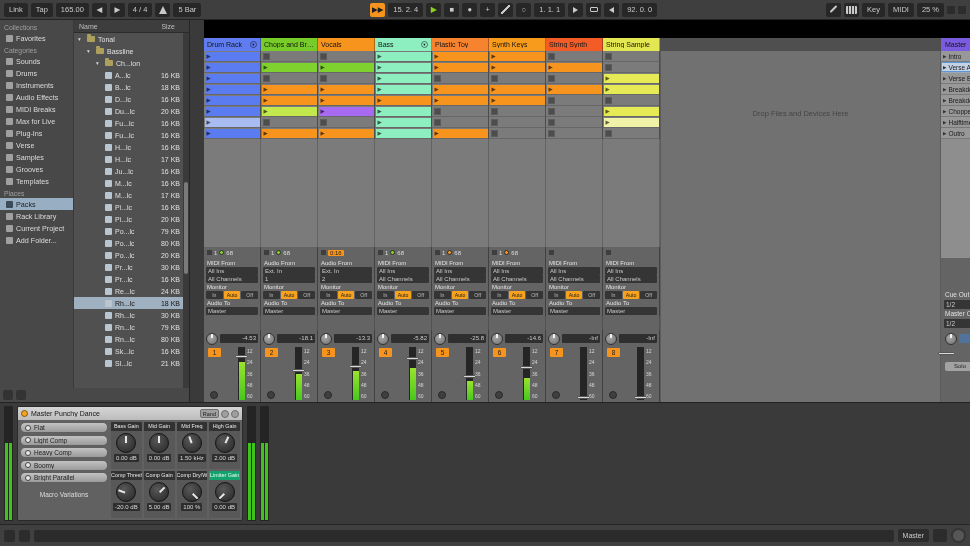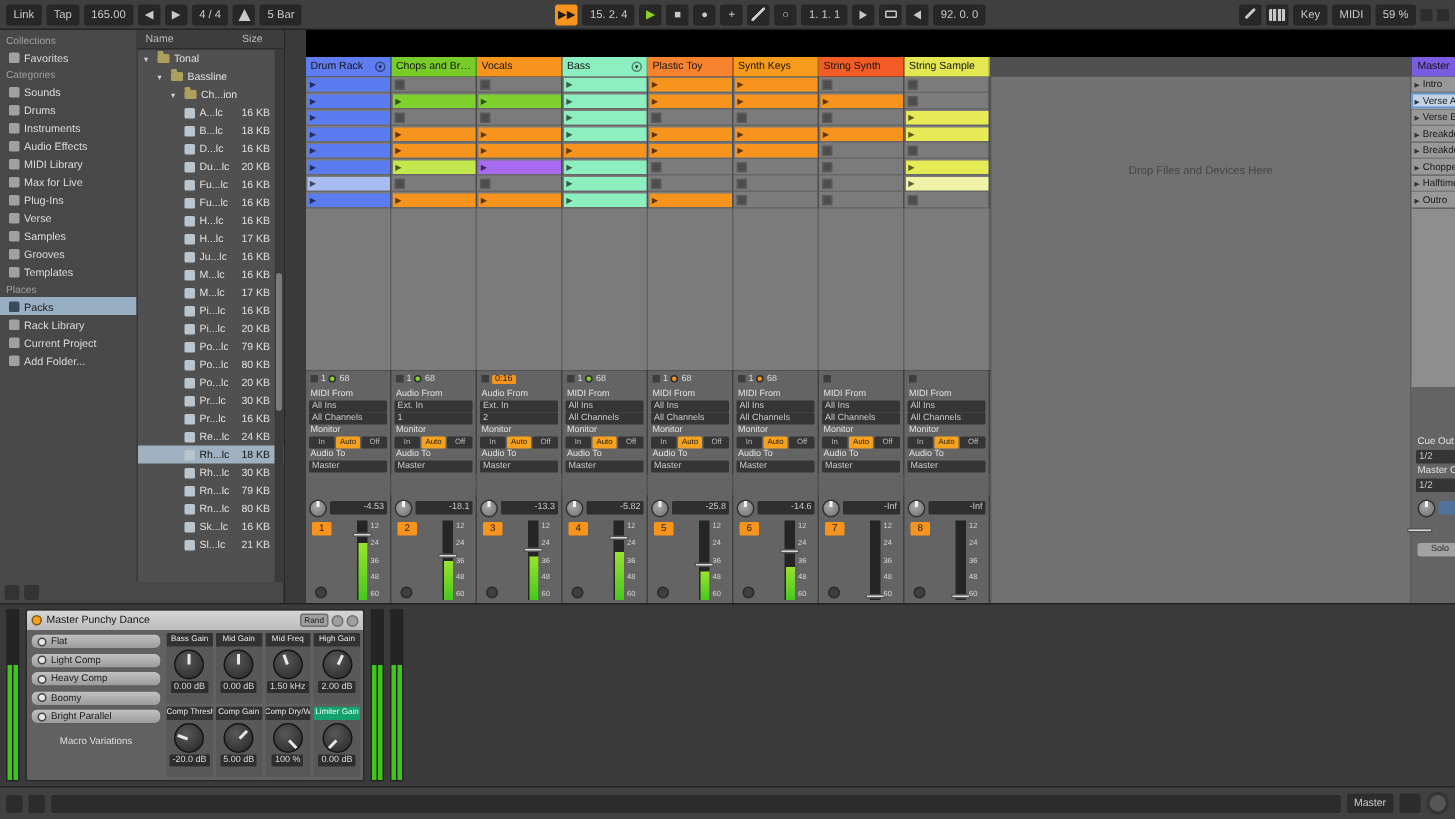--- a/index.html
+++ b/index.html
@@ -28,21 +28,21 @@
   
   #browser { position:absolute; left:0; top:20px; width:190px; height:382px; background:#484848;
              border-right:1px solid #262626; display:flex; flex-direction:column; color:#d5d5d5; }
   .search-row { height:17px; display:flex; align-items:center; padding:2px 4px; flex:none; }
   .search-box { flex:1; height:13px; background:#303030; border:1px solid #262626; border-radius:7px;
                 display:flex; align-items:center; padding:0 5px; gap:3px; }
   .mag { width:5px; height:5px; border:1px solid #999; border-radius:50%; position:relative; flex:none; }
   .mag:after { content:""; position:absolute; left:4px; top:4px; width:3px; height:1px; background:#999; transform:rotate(45deg); }
   .search-box input { flex:1; background:transparent; border:none; outline:none; color:#a8a8a8; font-size:7px; font-family:inherit; }
   #browser-body { flex:1; display:flex; min-height:0; }
-  #browser-nav { width:92px; border-right:1px solid #3a3a3a; padding-top:1px; overflow:hidden; flex:none; }
+  #browser-nav { width:74px; border-right:1px solid #3a3a3a; padding-top:1px; overflow:hidden; flex:none; }
   .bnav-header { color:#9f9f9f; font-size:6.8px; padding:3px 4px 1px; }
   .bnav-item { height:12px; display:flex; align-items:center; gap:3px; padding:0 3px 0 6px; font-size:7.2px; color:#dcdcdc; }
   .bnav-item.selected { background:#98aec2; color:#1c1c1c; }
   .bnav-ico { width:7px; height:7px; background:#a0a0a0; border-radius:1px; flex:none; }
   .bnav-item.selected .bnav-ico { background:#3c4b58; }
   #file-panel { flex:1; display:flex; flex-direction:column; min-width:0; position:relative; background:#505050; }
   #file-cols { height:13px; background:#3d3d3d; border-bottom:1px solid #2c2c2c; display:flex; align-items:center;
                padding:0 5px; color:#bdbdbd; font-size:7px; flex:none; }
   #file-cols .col-size { margin-left:auto; padding-right:9px; }
   #file-list { flex:1; overflow:hidden; }
@@ -212,21 +212,21 @@
   <div class="tb-box">1. 1. 1</div>
   <div class="tb-box tb-ico"><span class="tri-r"></span></div>
   <div class="tb-box tb-ico"><span class="loop-rect"></span></div>
   <div class="tb-box tb-ico"><span class="tri-l"></span></div>
   <div class="tb-box">92. 0. 0</div>
   <div class="tb-spacer"></div>
   <div class="tb-box tb-ico"><span class="pencil"></span></div>
   <div class="tb-box tb-ico"><span class="kbd-ico"></span></div>
   <div class="tb-box">Key</div>
   <div class="tb-box">MIDI</div>
-  <div class="tb-box">59 %</div>
+  <div class="tb-box">25 %</div>
   <div class="tb-led"></div>
   <div class="tb-led"></div>
 </div>
 
 <div id="browser">
   <div id="browser-body">
     <div id="browser-nav">
         <div class="bnav-header">Collections</div>
         <div class="bnav-item">
           <span class="bnav-ico"></span>
@@ -244,21 +244,21 @@
         <div class="bnav-item">
           <span class="bnav-ico"></span>
           <span class="bnav-label">Instruments</span>
         </div>
         <div class="bnav-item">
           <span class="bnav-ico"></span>
           <span class="bnav-label">Audio Effects</span>
         </div>
         <div class="bnav-item">
           <span class="bnav-ico"></span>
-          <span class="bnav-label">MIDI Library</span>
+          <span class="bnav-label">MIDI Breaks</span>
         </div>
         <div class="bnav-item">
           <span class="bnav-ico"></span>
           <span class="bnav-label">Max for Live</span>
         </div>
         <div class="bnav-item">
           <span class="bnav-ico"></span>
           <span class="bnav-label">Plug-Ins</span>
         </div>
         <div class="bnav-item">

